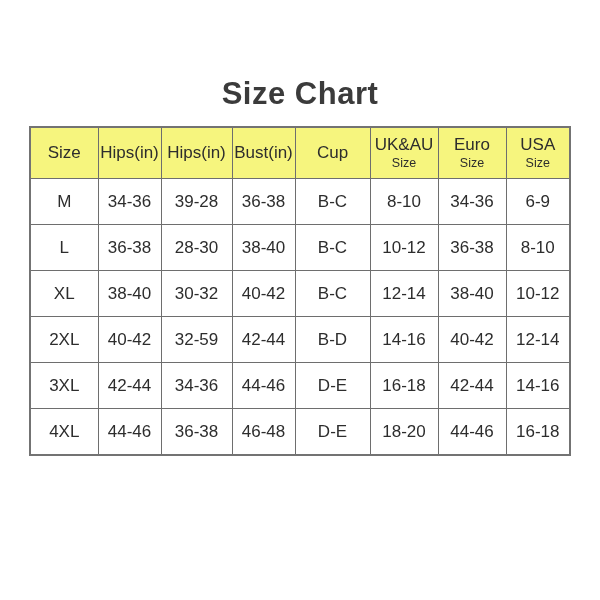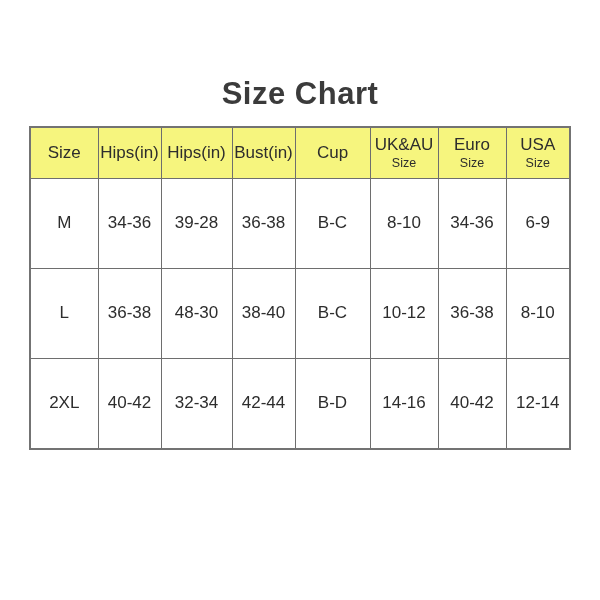--- a/index.html
+++ b/index.html
@@ -95,33 +95,63 @@
           <td>39-28</td>
           <td>36-38</td>
           <td>B-C</td>
           <td>8-10</td>
           <td>34-36</td>
           <td>6-9</td>
         </tr>
         <tr>
           <td>L</td>
           <td>36-38</td>
-          <td>48-30</td>
+          <td>28-30</td>
           <td>38-40</td>
           <td>B-C</td>
           <td>10-12</td>
           <td>36-38</td>
           <td>8-10</td>
         </tr>
         <tr>
+          <td>XL</td>
+          <td>38-40</td>
+          <td>30-32</td>
+          <td>40-42</td>
+          <td>B-C</td>
+          <td>12-14</td>
+          <td>38-40</td>
+          <td>10-12</td>
+        </tr>
+        <tr>
           <td>2XL</td>
           <td>40-42</td>
-          <td>32-34</td>
+          <td>32-59</td>
           <td>42-44</td>
           <td>B-D</td>
           <td>14-16</td>
           <td>40-42</td>
           <td>12-14</td>
+        </tr>
+        <tr>
+          <td>3XL</td>
+          <td>42-44</td>
+          <td>34-36</td>
+          <td>44-46</td>
+          <td>D-E</td>
+          <td>16-18</td>
+          <td>42-44</td>
+          <td>14-16</td>
+        </tr>
+        <tr>
+          <td>4XL</td>
+          <td>44-46</td>
+          <td>36-38</td>
+          <td>46-48</td>
+          <td>D-E</td>
+          <td>18-20</td>
+          <td>44-46</td>
+          <td>16-18</td>
         </tr>
       </tbody>
   </table>
 
 </div>
 
 </body></html>

